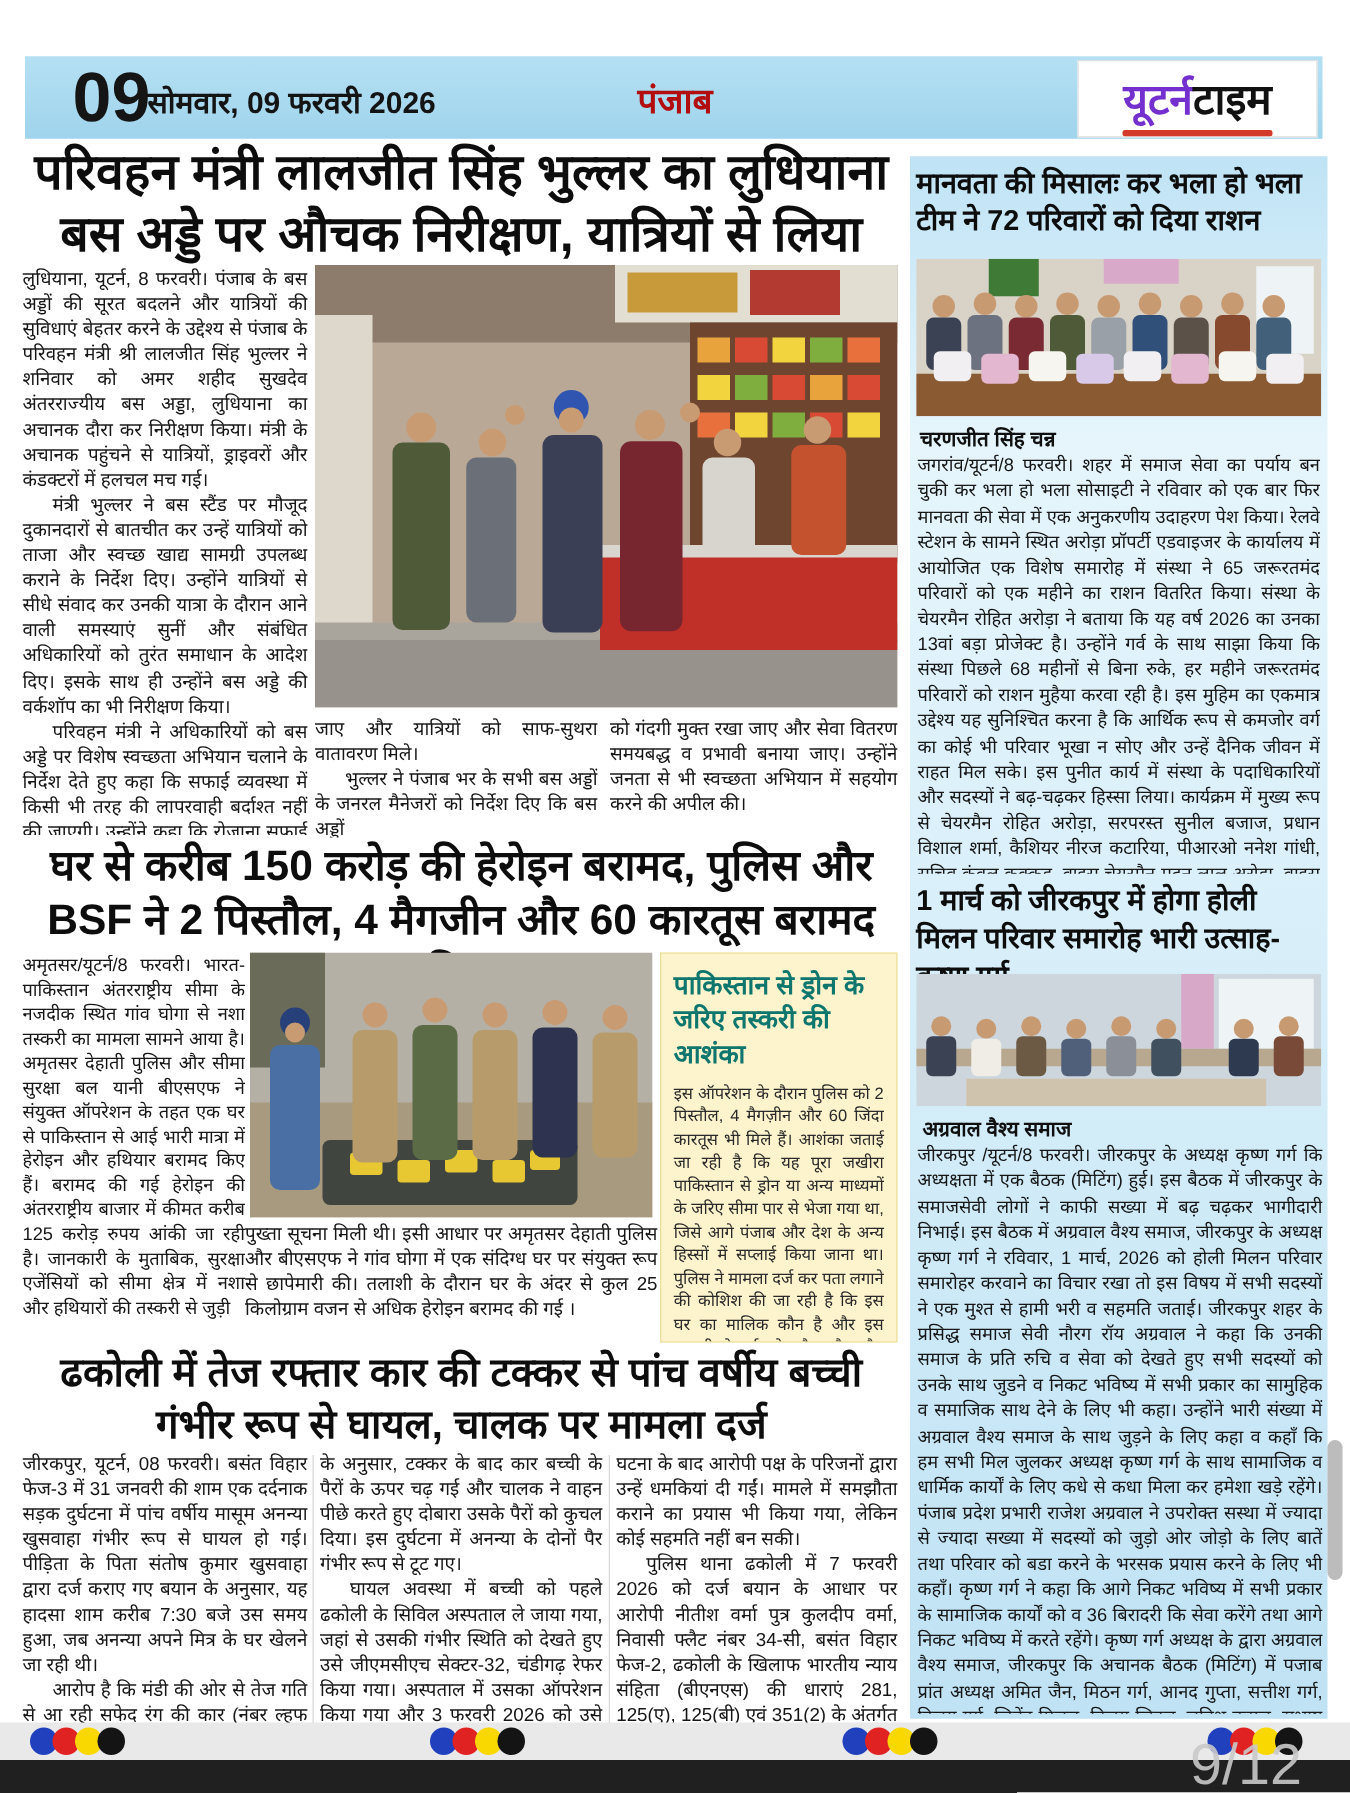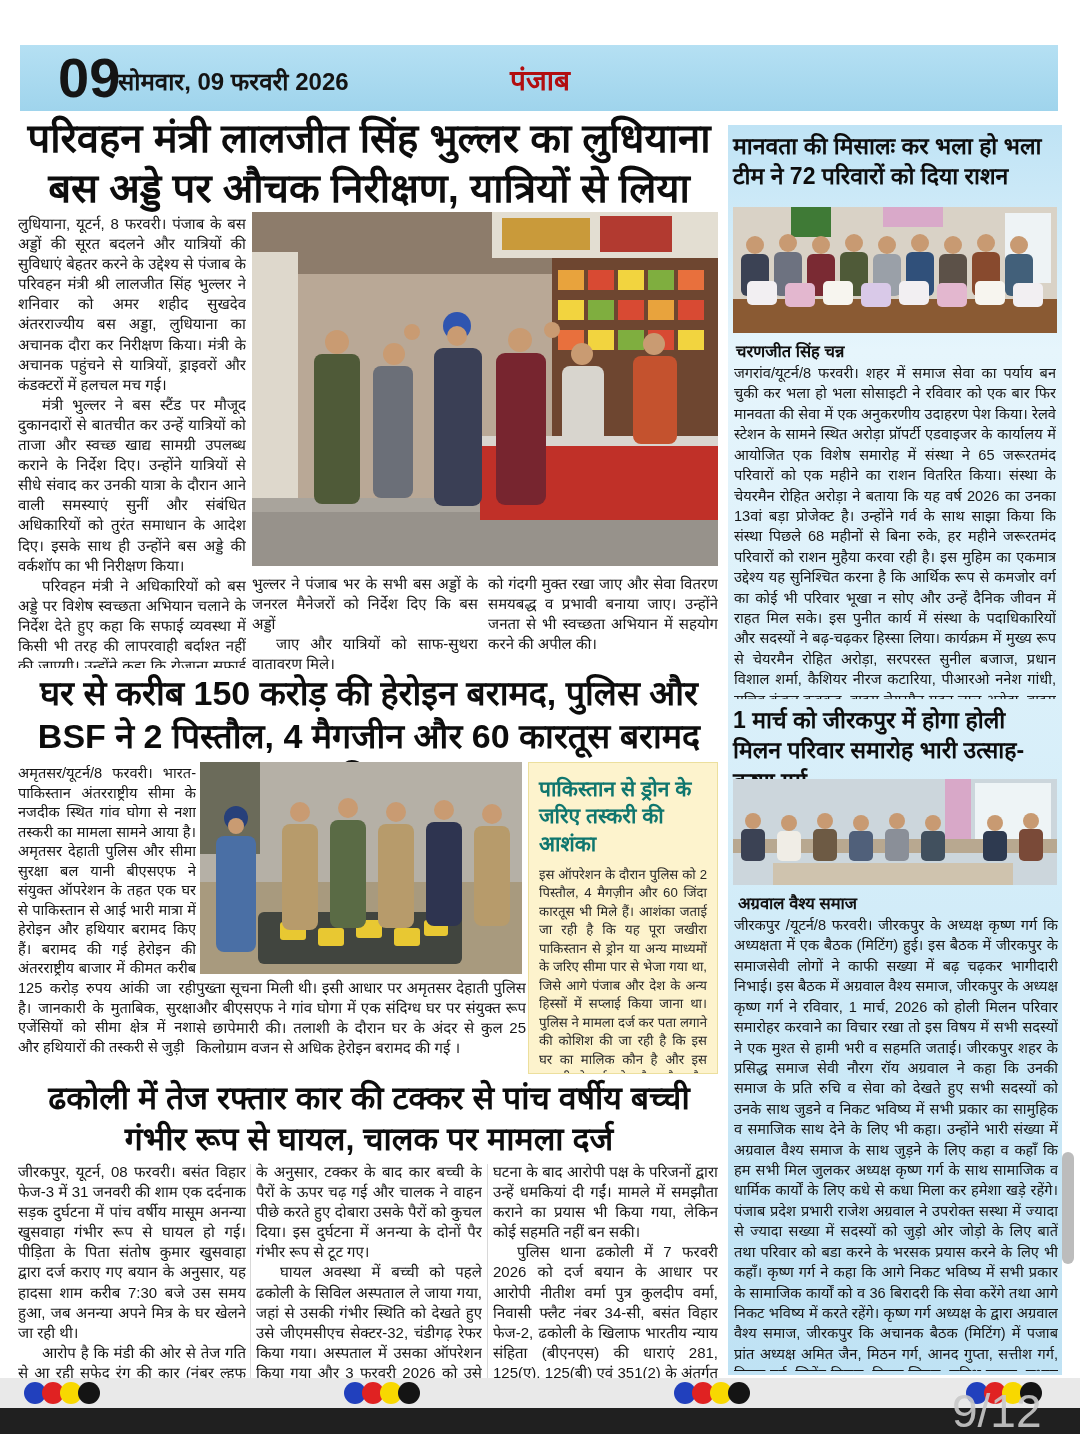--- a/index.html
+++ b/index.html
@@ -51,20 +51,24 @@
 </style>
 </head>
 <body>
 
 <div id="page">
 
   <div class="abs header-band" style="left:20px; top:45px; width:1038px; height:66px;"></div>
   <div class="abs pageno" style="left:38px; top:50px;margin-left:20px;">09</div>
   <div class="abs dateline" style="left:118px; top:64px;">सोमवार, 09 फरवरी 2026</div>
   <div class="abs section" style="left:440px; top:60px; width:200px;">पंजाब</div>
+  <div class="abs masthead" style="left:862px; top:48px; width:192px; height:62px;">
+    <span class="m1">यूटर्न</span><span class="m2">टाइम</span>
+    <div class="tagbar"></div>
+  </div>
 
   <div class="abs hl hl-a1" style="left:18px; top:114px; width:702px; height:94px;">परिवहन मंत्री लालजीत सिंह भुल्लर का लुधियाना बस अड्डे पर औचक निरीक्षण, यात्रियों से लिया फीडबैक</div>
 
   <div class="abs bt" style="left:18px; top:214px; width:228px; height:454px;">
     <p>लुधियाना, यूटर्न, 8 फरवरी। पंजाब के बस अड्डों की सूरत बदलने और यात्रियों की सुविधाएं बेहतर करने के उद्देश्य से पंजाब के परिवहन मंत्री श्री लालजीत सिंह भुल्लर ने शनिवार को अमर शहीद सुखदेव अंतरराज्यीय बस अड्डा, लुधियाना का अचानक दौरा कर निरीक्षण किया। मंत्री के अचानक पहुंचने से यात्रियों, ड्राइवरों और कंडक्टरों में हलचल मच गई।</p>
     <p>मंत्री भुल्लर ने बस स्टैंड पर मौजूद दुकानदारों से बातचीत कर उन्हें यात्रियों को ताजा और स्वच्छ खाद्य सामग्री उपलब्ध कराने के निर्देश दिए। उन्होंने यात्रियों से सीधे संवाद कर उनकी यात्रा के दौरान आने वाली समस्याएं सुनीं और संबंधित अधिकारियों को तुरंत समाधान के आदेश दिए। इसके साथ ही उन्होंने बस अड्डे की वर्कशॉप का भी निरीक्षण किया।</p>
     <p>परिवहन मंत्री ने अधिकारियों को बस अड्डे पर विशेष स्वच्छता अभियान चलाने के निर्देश देते हुए कहा कि सफाई व्यवस्था में किसी भी तरह की लापरवाही बर्दाश्त नहीं की जाएगी। उन्होंने कहा कि रोजाना सफाई सुनिश्चित की</p>
   </div>
 
   <svg class="abs photo" style="left:252px; top:212px;" width="466" height="354" viewBox="0 0 466 354">
@@ -105,22 +109,22 @@
       <rect x="244" y="141" width="50" height="152" rx="9" fill="#77252f"></rect>
     <circle cx="330" cy="142" r="11" fill="#c99b72"></circle>
       <rect x="310" y="154" width="42" height="78" rx="8" fill="#d8d5ce"></rect>
     <circle cx="402" cy="132" r="11" fill="#c99b72"></circle>
       <rect x="381" y="144" width="44" height="88" rx="8" fill="#c4522e"></rect>
     <circle cx="160" cy="120" r="8" fill="#c99b72"></circle>
       <circle cx="300" cy="118" r="8" fill="#c99b72"></circle>
   </svg>
 
   <div class="abs bt" style="left:252px; top:574px; width:226px; height:96px;">
+    <p>जाए और यात्रियों को साफ-सुथरा वातावरण मिले।</p>
     <p>भुल्लर ने पंजाब भर के सभी बस अड्डों के जनरल मैनेजरों को निर्देश दिए कि बस अड्डों</p>
-    <p>जाए और यात्रियों को साफ-सुथरा वातावरण मिले।</p>
   </div>
   <div class="abs bt" style="left:488px; top:574px; width:230px; height:96px;">
     <p>को गंदगी मुक्त रखा जाए और सेवा वितरण समयबद्ध व प्रभावी बनाया जाए। उन्होंने जनता से भी स्वच्छता अभियान में सहयोग करने की अपील की।</p>
   </div>
 
   <div class="abs hl hl-a2" style="left:18px; top:672px; width:702px; height:88px;">घर से करीब 150 करोड़ की हेरोइन बरामद, पुलिस और BSF ने 2 पिस्तौल, 4 मैगजीन और 60 कारतूस बरामद किए</div>
 
   <div class="abs bt" style="left:18px; top:764px; width:178px; height:306px; font-size:14.6px;">
     <p>अमृतसर/यूटर्न/8 फरवरी। भारत-पाकिस्तान अंतरराष्ट्रीय सीमा के नजदीक स्थित गांव घोगा से नशा तस्करी का मामला सामने आया है। अमृतसर देहाती पुलिस और सीमा सुरक्षा बल यानी बीएसएफ ने संयुक्त ऑपरेशन के तहत एक घर से पाकिस्तान से आई भारी मात्रा में हेरोइन और हथियार बरामद किए हैं। बरामद की गई हेरोइन की अंतरराष्ट्रीय बाजार में कीमत करीब 125 करोड़ रुपय आंकी जा रही है। जानकारी के मुताबिक, सुरक्षा एजेंसियों को सीमा क्षेत्र में नशा और हथियारों की तस्करी से जुड़ी</p>
   </div>

